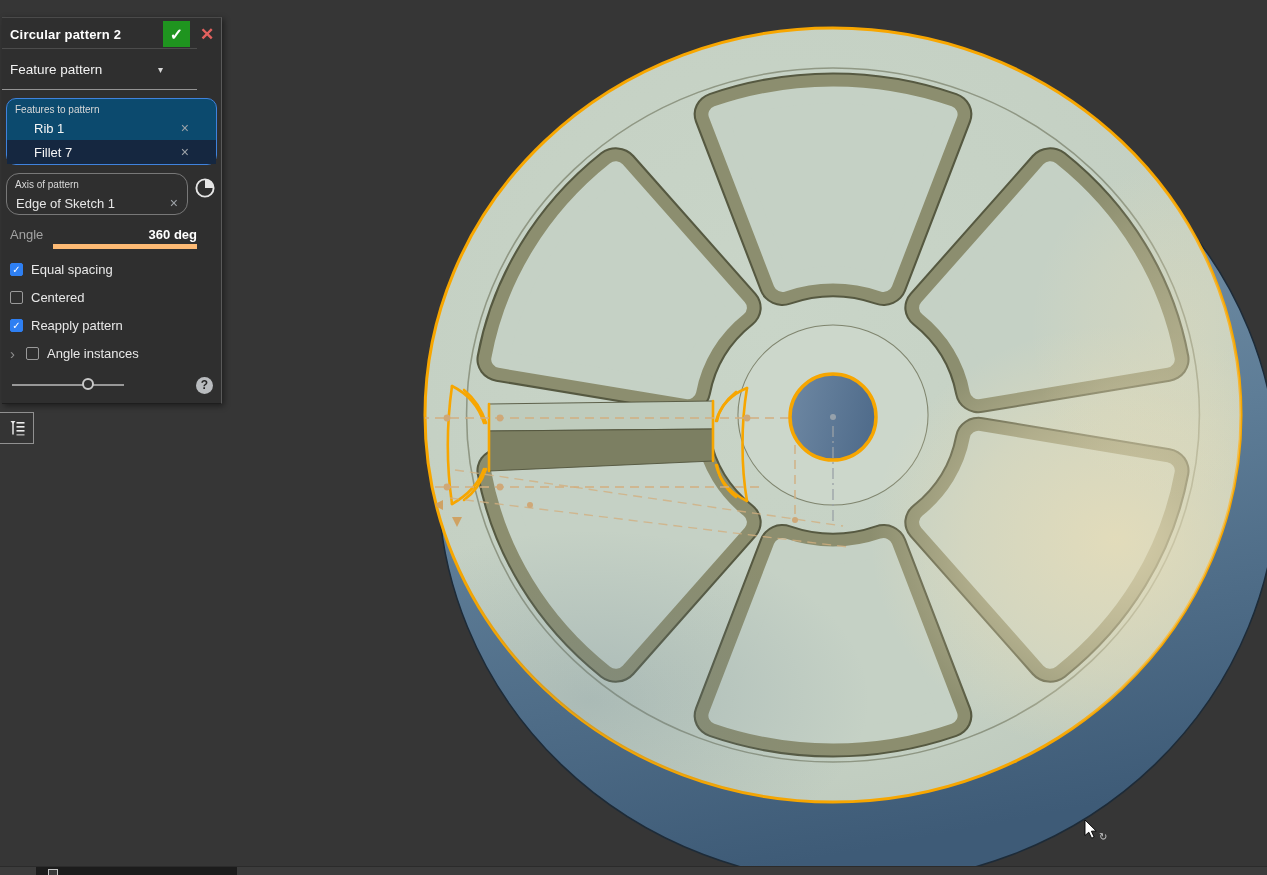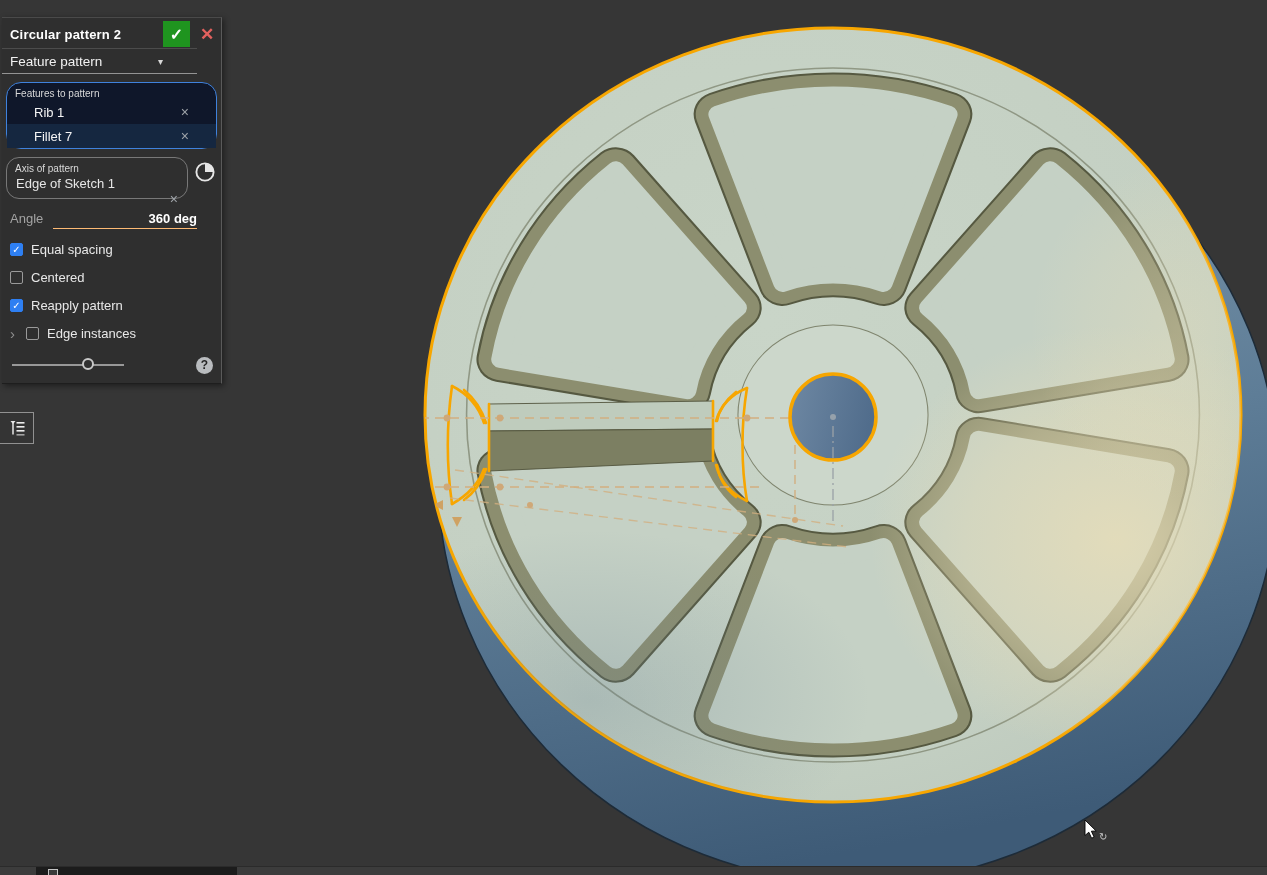--- a/index.html
+++ b/index.html
@@ -13,41 +13,41 @@
   
   .dialog { position:absolute; left:2px; top:17px; width:220px; background:#2f2f2f;
     color:#e8e8e8; font-size:13px; z-index:20;
     border-right:1px solid #5a5a5a; border-top:1px solid #4a4a4a; border-bottom:1px solid #1e1e1e;
     box-shadow:2px 2px 6px rgba(0,0,0,.45); padding-bottom:10px; }
   .dlg-header { display:flex; align-items:center; height:30px; padding:2px 6px 0 8px; }
   .dlg-title { flex:1; font-size:13px; font-weight:bold; color:#fff; letter-spacing:.2px; }
   .btn-confirm { width:27px; height:26px; background:#1f941f; color:#fff; display:flex;
     align-items:center; justify-content:center; font-size:16px; font-weight:bold; margin-right:9px; cursor:pointer; }
   .btn-cancel { color:#e2615e; font-size:17px; font-weight:bold; width:16px; text-align:center; cursor:pointer; }
-  .dlg-type-row { display:flex; align-items:center; height:26px; margin-right:24px; padding:0 4px 0 8px;
+  .dlg-type-row { display:flex; align-items:center; height:42px; margin-right:24px; padding:0 4px 0 8px;
     border-top:1px solid #4c4c4c; border-bottom:1px solid #949494; }
   .dlg-type-label { flex:1; font-size:13.5px; color:#f2f2f2; }
   .caret { color:#d8d8d8; font-size:10px; padding-right:30px; }
 
-  .sel-box { margin:8px 4px 0 4px; border:1px solid #3f82dd; border-radius:15px;
-    background:#0f172a; padding-top:3px; }
+  .sel-box { margin:8px 4px 0 4px; border:1px solid #3f82dd; border-radius:10px;
+    background:#0c4a6e; padding-top:3px; }
   .box-label { font-size:10px; color:#d8d8d8; padding:2px 8px 1px 8px; }
   .sel-item { display:flex; align-items:center; height:24px; padding:0 27px; font-size:13px; color:#f5f5f5; }
   .sel-item.alt { background:#152740; }
   .remove-x { margin-left:auto; color:#9fa4a9; font-size:14px; cursor:pointer; }
 
   .axis-row { display:flex; align-items:flex-start; margin:8px 4px 0 4px; }
   .axis-box { width:189px; border:1px solid #787878; border-radius:13px; padding:3px 0 3px 0; background:#2f2f2f; }
-  .axis-value-row { display:flex; align-items:flex-start; padding:1px 9px 0 9px; height:20px; color:#e6e6e6;flex-direction:column; }
+  .axis-value-row { display:flex; align-items:flex-end; padding:1px 9px 0 9px; height:20px; color:#e6e6e6; }
   .side-icon { margin:3px 0 0 5px; cursor:pointer; }
 
   .num-row { display:flex; align-items:baseline; margin:12px 8px 0 8px; }
   .num-label { color:#a3a3a3; white-space:nowrap; }
   .num-input { flex:1; text-align:right; color:#fff; font-weight:bold;
-    border-bottom:1px solid #fdba74; padding-bottom:2px; margin-left:10px; }
+    border-bottom:5px solid #fdba74; padding-bottom:2px; margin-left:10px; }
   .num-row.angle { margin-right:24px; }
   .flip-icon { width:22px; align-self:center; margin-left:2px; cursor:pointer; }
 
   .check-row { display:flex; align-items:center; margin:13px 8px 0 8px; color:#e8e8e8; }
   .checkbox { width:13px; height:13px; border:1px solid #9a9a9a; border-radius:2px; margin-right:8px;
     display:flex; align-items:center; justify-content:center; font-size:10px; color:#fff;
     flex:0 0 auto; cursor:pointer; }
   .checkbox.checked { background:#2e7ff2; border-color:#2e7ff2; }
   .chevron { width:16px; color:#8f8f8f; font-size:15px; line-height:10px; cursor:pointer; }
 
@@ -240,21 +240,21 @@
       <span class="checkbox"></span>
       <span>Centered</span>
     </div>
     <div class="check-row">
       <span class="checkbox checked">✓</span>
       <span>Reapply pattern</span>
     </div>
     <div class="check-row">
       <span class="chevron">›</span>
       <span class="checkbox"></span>
-      <span>Edge instances</span>
+      <span>Angle instances</span>
     </div>
 
     <div class="slider-row">
       <div class="slider-track">
         <div class="slider-knob"></div>
       </div>
       <div class="help-btn">
         <span>?</span>
       </div>
     </div>

